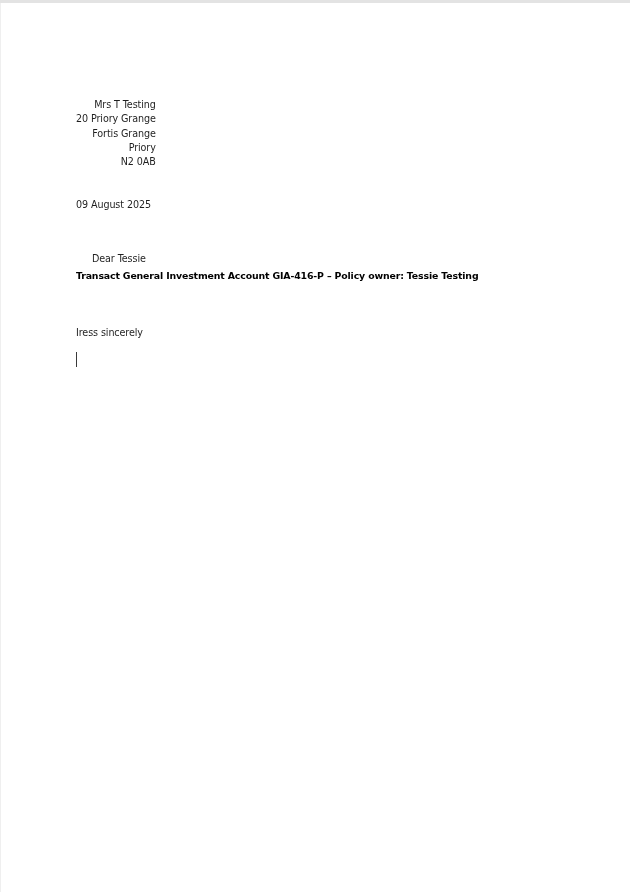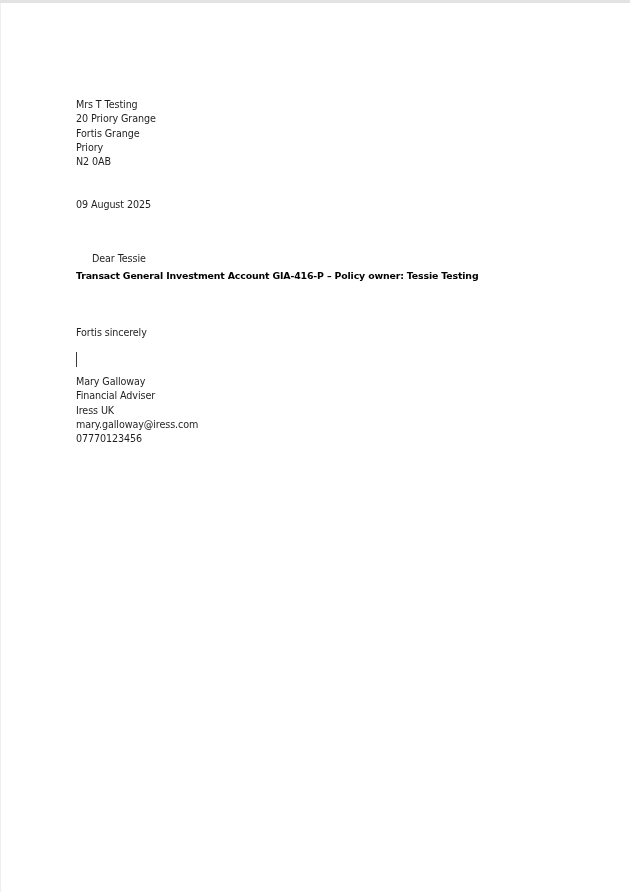--- a/index.html
+++ b/index.html
@@ -40,20 +40,21 @@
       font-family: "DejaVu Sans", "Liberation Sans", sans-serif;
       font-size: 9.6px;
       color: #1f1f1f;
       letter-spacing: -0.1px;
     }
     .line {
       display: block;
       height: 14.3px;
       line-height: 14.3px;
       white-space: nowrap;
+      text-align: right;
     }
     .address { top: 98px; }
     .date { top: 198px; }
     .salutation { top: 252px; padding-left: 16px; }
     .subject {
       top: 269px;
       font-weight: bold;
       color: #000000;
       font-size: 9.4px;
       letter-spacing: -0.15px;
@@ -94,25 +95,18 @@
   <div class="doc salutation">
     <span class="line">Dear Tessie</span>
   </div>
 
   <div class="doc subject">
     <span class="line">Transact General Investment Account GIA-416-P – Policy owner: Tessie Testing</span>
   </div>
 
 
   <div class="doc closing">
-    <span class="line">Fortis sincerely</span>
+    <span class="line">Iress sincerely</span>
   </div>
 
   <div class="cursor"></div>
 
-  <div class="doc signature">
-    <span class="line">Mary Galloway</span>
-    <span class="line">Financial Adviser</span>
-    <span class="line">Iress UK</span>
-    <span class="line">mary.galloway@iress.com</span>
-    <span class="line">07770123456</span>
-  </div>
 </div>
 
 </body></html>

